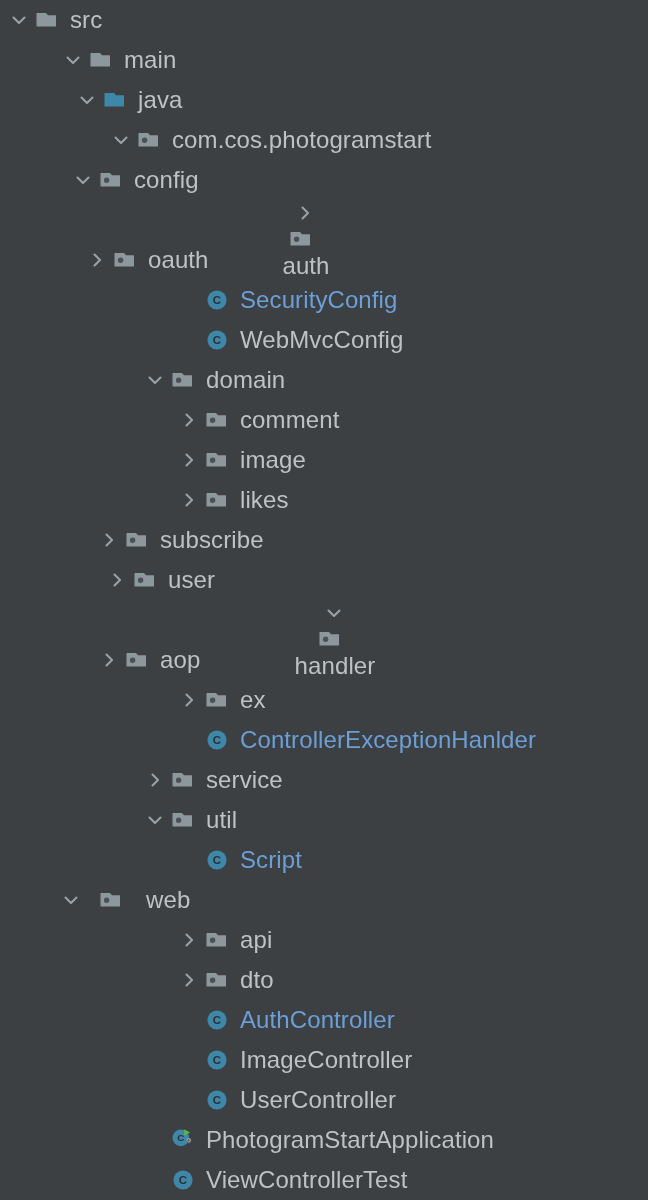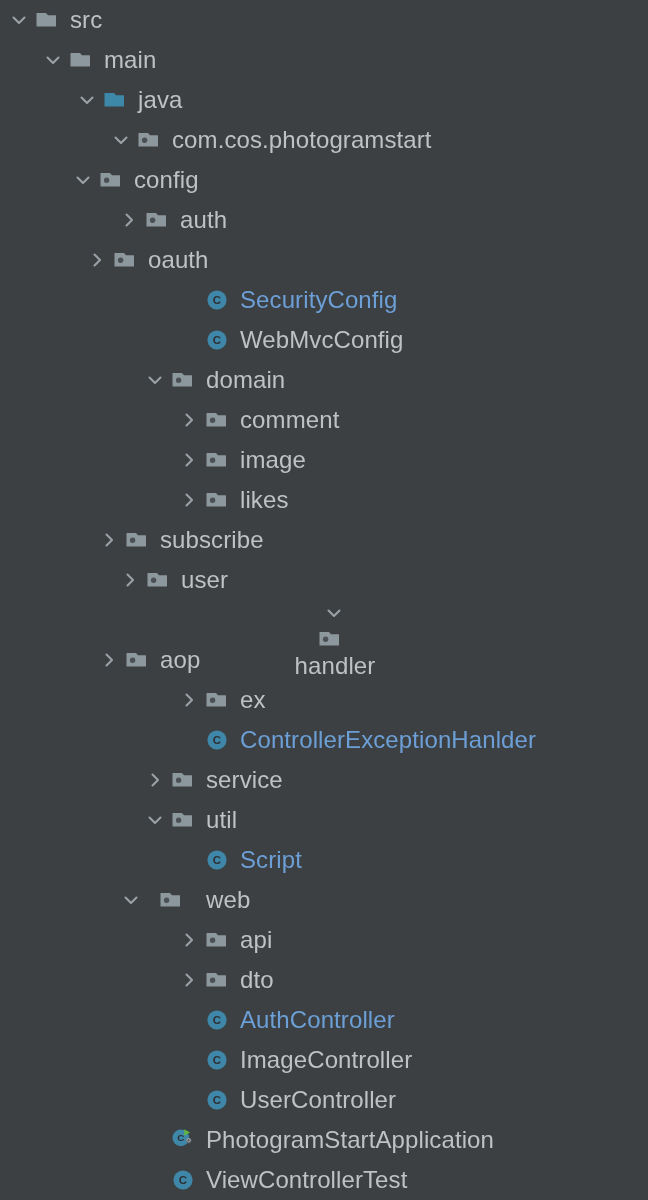--- a/index.html
+++ b/index.html
@@ -76,21 +76,21 @@
           <path d="M7.5 10.5 L13 16 L18.5 10.5" fill="none" stroke="#9AA0A6" stroke-width="2.1" stroke-linecap="round" stroke-linejoin="round"></path>
         </svg>
       </span>
       <span class="node-icon">
         <svg width="26" height="26" viewBox="0 0 26 26">
           <path d="M2.5 6 H12 L14 8.2 H21.5 A0.6 0.6 0 0 1 22 8.8 V19 A0.6 0.6 0 0 1 21.4 19.6 H3.1 A0.6 0.6 0 0 1 2.5 19 Z" fill="#8D979E"></path>
         </svg>
       </span>
       <span class="node-label">src</span>
     </div>
-    <div class="tree-row" style="padding-left: 40px;">
+    <div class="tree-row" style="padding-left: 40px; margin-left: 20px;">
       <span class="twisty">
         <svg width="26" height="26" viewBox="0 0 26 26">
           <path d="M7.5 10.5 L13 16 L18.5 10.5" fill="none" stroke="#9AA0A6" stroke-width="2.1" stroke-linecap="round" stroke-linejoin="round"></path>
         </svg>
       </span>
       <span class="node-icon">
         <svg width="26" height="26" viewBox="0 0 26 26">
           <path d="M2.5 6 H12 L14 8.2 H21.5 A0.6 0.6 0 0 1 22 8.8 V19 A0.6 0.6 0 0 1 21.4 19.6 H3.1 A0.6 0.6 0 0 1 2.5 19 Z" fill="#8D979E"></path>
         </svg>
       </span>
@@ -130,21 +130,21 @@
         </svg>
       </span>
       <span class="node-icon">
         <svg width="26" height="26" viewBox="0 0 26 26">
           <path d="M2.5 6 H12 L14 8.2 H21.5 A0.6 0.6 0 0 1 22 8.8 V19 A0.6 0.6 0 0 1 21.4 19.6 H3.1 A0.6 0.6 0 0 1 2.5 19 Z" fill="#8D979E"></path>
           <circle cx="8.6" cy="13.3" r="2.7" fill="#4A5055"></circle>
         </svg>
       </span>
       <span class="node-label">config</span>
     </div>
-    <div class="tree-row" style="padding-left: 116px;">
+    <div class="tree-row" style="padding-left: 84px; flex-direction: column;">
       <span class="twisty">
         <svg width="26" height="26" viewBox="0 0 26 26">
           <path d="M10.5 7.5 L16 13 L10.5 18.5" fill="none" stroke="#9AA0A6" stroke-width="2.1" stroke-linecap="round" stroke-linejoin="round"></path>
         </svg>
       </span>
       <span class="node-icon">
         <svg width="26" height="26" viewBox="0 0 26 26">
           <path d="M2.5 6 H12 L14 8.2 H21.5 A0.6 0.6 0 0 1 22 8.8 V19 A0.6 0.6 0 0 1 21.4 19.6 H3.1 A0.6 0.6 0 0 1 2.5 19 Z" fill="#8D979E"></path>
           <circle cx="8.6" cy="13.3" r="2.7" fill="#4A5055"></circle>
         </svg>
@@ -252,21 +252,21 @@
         </svg>
       </span>
       <span class="node-icon">
         <svg width="26" height="26" viewBox="0 0 26 26">
           <path d="M2.5 6 H12 L14 8.2 H21.5 A0.6 0.6 0 0 1 22 8.8 V19 A0.6 0.6 0 0 1 21.4 19.6 H3.1 A0.6 0.6 0 0 1 2.5 19 Z" fill="#8D979E"></path>
           <circle cx="8.6" cy="13.3" r="2.7" fill="#4A5055"></circle>
         </svg>
       </span>
       <span class="node-label">subscribe</span>
     </div>
-    <div class="tree-row" style="padding-left: 104px; margin-left: 13px;">
+    <div class="tree-row" style="padding-left: 104px;">
       <span class="twisty">
         <svg width="26" height="26" viewBox="0 0 26 26">
           <path d="M10.5 7.5 L16 13 L10.5 18.5" fill="none" stroke="#9AA0A6" stroke-width="2.1" stroke-linecap="round" stroke-linejoin="round"></path>
         </svg>
       </span>
       <span class="node-icon">
         <svg width="26" height="26" viewBox="0 0 26 26">
           <path d="M2.5 6 H12 L14 8.2 H21.5 A0.6 0.6 0 0 1 22 8.8 V19 A0.6 0.6 0 0 1 21.4 19.6 H3.1 A0.6 0.6 0 0 1 2.5 19 Z" fill="#8D979E"></path>
           <circle cx="8.6" cy="13.3" r="2.7" fill="#4A5055"></circle>
         </svg>
@@ -360,21 +360,21 @@
         <svg width="26" height="26" viewBox="0 0 26 26"></svg>
       </span>
       <span class="node-icon">
         <svg width="26" height="26" viewBox="0 0 26 26">
           <circle cx="13" cy="13" r="9.6" fill="#3E87A8"></circle>
           <text x="13" y="13" fill="#2B3033" font-family="Liberation Sans, sans-serif" font-size="11.5" font-weight="bold" text-anchor="middle" dominant-baseline="central">C</text>
         </svg>
       </span>
       <span class="node-label accent">Script</span>
     </div>
-    <div class="tree-row" style="padding-left: 118px; gap: 12px;">
+    <div class="tree-row" style="padding-left: 58px; gap: 12px;">
       <span class="twisty">
         <svg width="26" height="26" viewBox="0 0 26 26">
           <path d="M7.5 10.5 L13 16 L18.5 10.5" fill="none" stroke="#9AA0A6" stroke-width="2.1" stroke-linecap="round" stroke-linejoin="round"></path>
         </svg>
       </span>
       <span class="node-icon">
         <svg width="26" height="26" viewBox="0 0 26 26">
           <path d="M2.5 6 H12 L14 8.2 H21.5 A0.6 0.6 0 0 1 22 8.8 V19 A0.6 0.6 0 0 1 21.4 19.6 H3.1 A0.6 0.6 0 0 1 2.5 19 Z" fill="#8D979E"></path>
           <circle cx="8.6" cy="13.3" r="2.7" fill="#4A5055"></circle>
         </svg>

